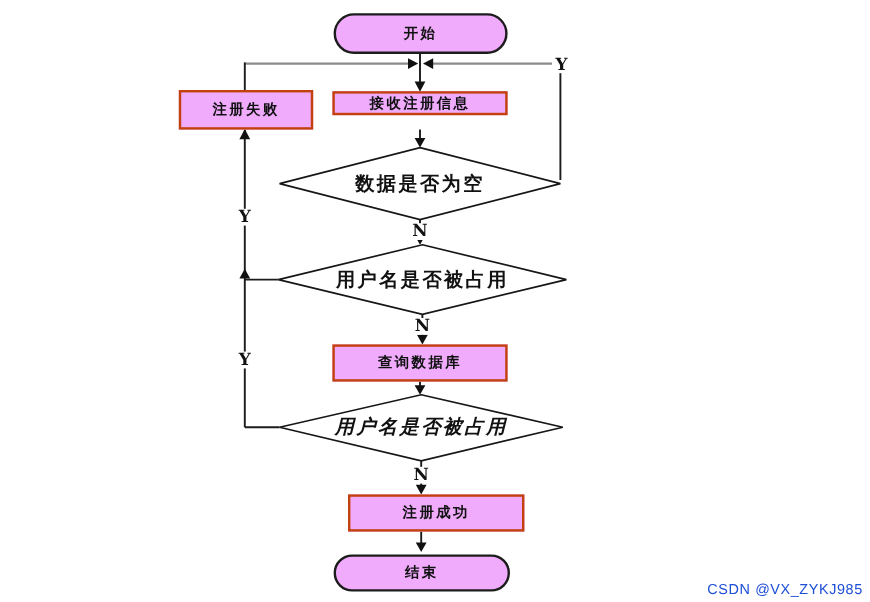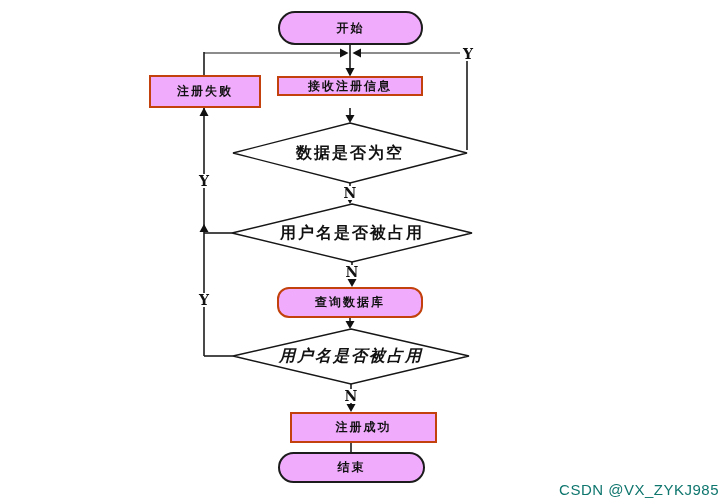--- a/index.html
+++ b/index.html
@@ -60,22 +60,22 @@
     font-weight: bold;
     font-size: 14px;
     color: #111111;
     line-height: 1;
   }
   .watermark {
     position: absolute;
     right: 6px;
     bottom: 4px;
     font-family: "Liberation Sans", sans-serif;
-    font-size: 15px;
-    color: #0f766e;
+    font-size: 12px;
+    color: #1d4ed8;
     letter-spacing: 0.5px;
   }
 </style>
 </head>
 <body>
 
 <div class="canvas">
 
   <svg width="725" height="502" viewBox="0 0 725 502">
 
@@ -142,33 +142,33 @@
   </div>
 
   <div class="dlabel" style="left:253px; top:138px; width:194px; height:30px;">
     <span>数据是否为空</span>
   </div>
 
   <div class="dlabel" style="left:252px; top:218px; width:200px; height:30px;">
     <span>用户名是否被占用</span>
   </div>
 
-  <div class="node process" style="left:277px; top:287px; width:146px; height:31px;border-radius:12px;">
+  <div class="node process" style="left:277px; top:287px; width:146px; height:31px;">
     <span>查询数据库</span>
   </div>
 
   <div class="dlabel" style="left:251px; top:341px; width:200px; height:30px;font-style:italic;">
     <span>用户名是否被占用</span>
   </div>
 
   <div class="node process" style="left:290px; top:412px; width:147px; height:31px;">
     <span>注册成功</span>
   </div>
 
-  <div class="node terminator" style="left:278px; top:452px; width:147px; height:31px;">
+  <div class="node terminator" style="left:278px; top:462px; width:147px; height:31px;">
     <span>结束</span>
   </div>
 
   <div class="elabel" style="left:350px; top:193px;">N</div>
   <div class="elabel" style="left:352px; top:272px;">N</div>
   <div class="elabel" style="left:351px; top:396px;">N</div>
   <div class="elabel" style="left:468px; top:54px;">Y</div>
   <div class="elabel" style="left:204px; top:181px;">Y</div>
   <div class="elabel" style="left:204px; top:300px;">Y</div>
 

